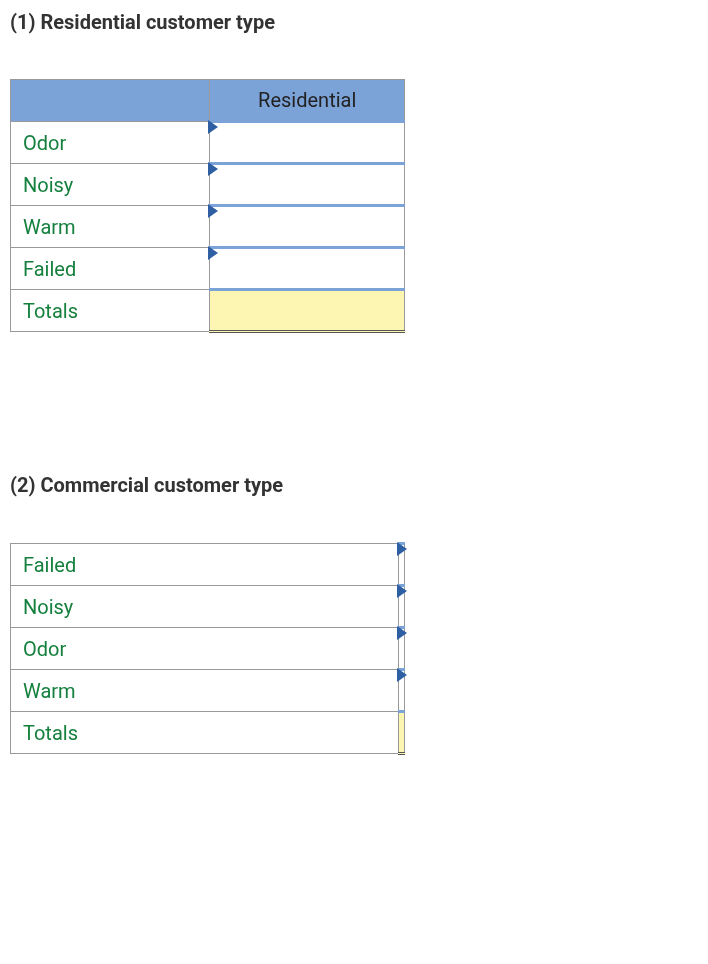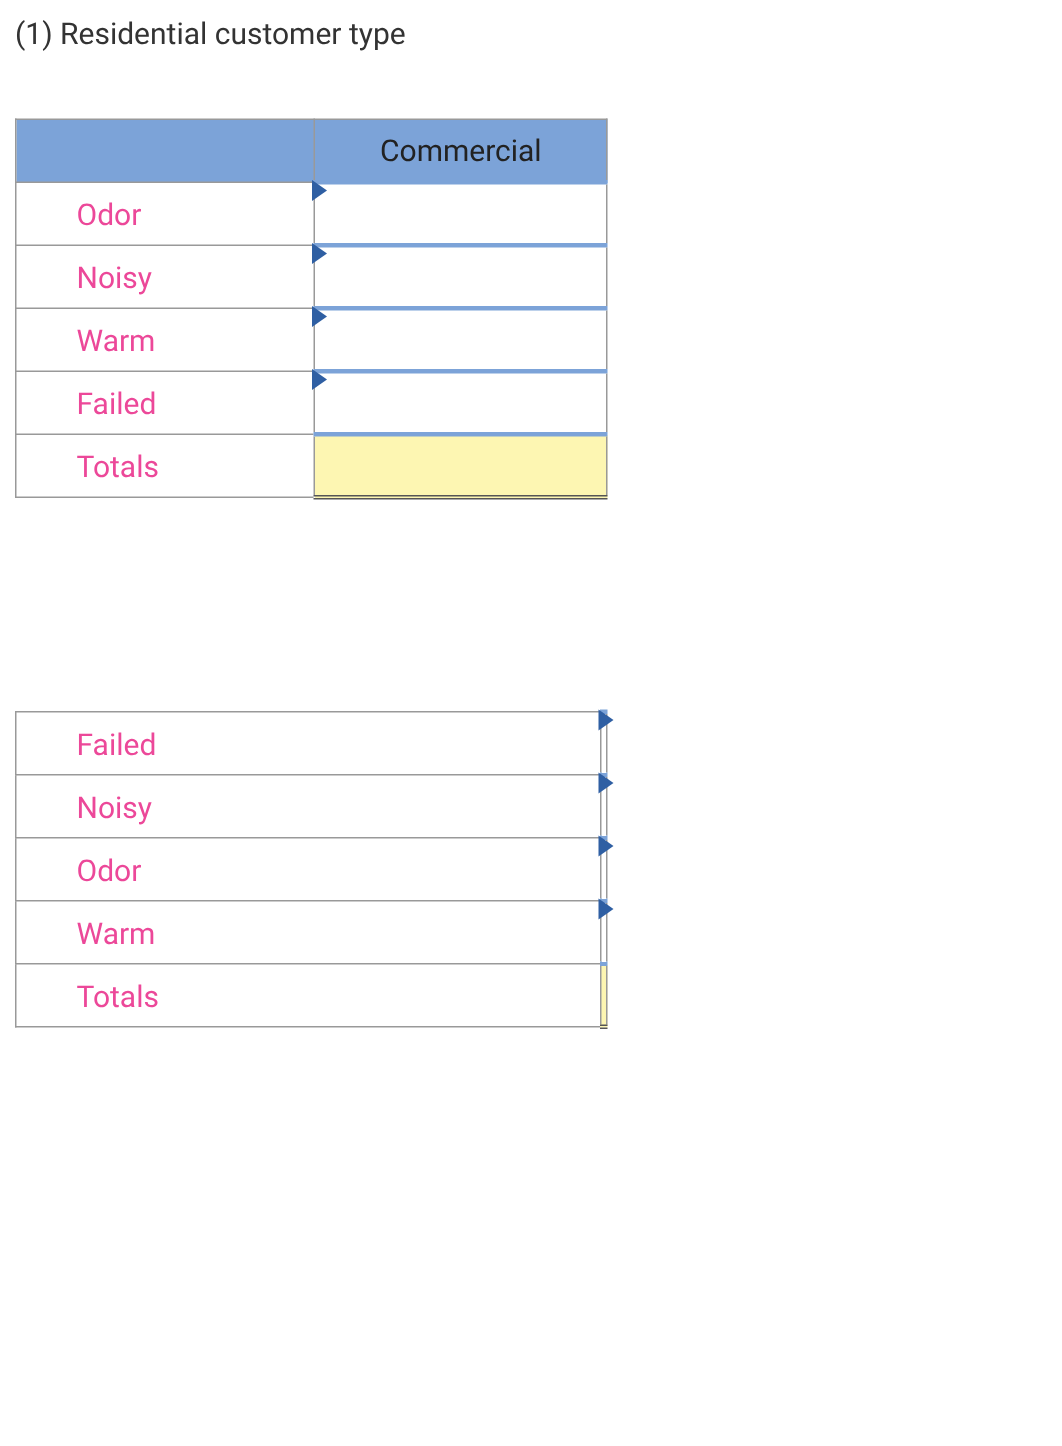--- a/index.html
+++ b/index.html
@@ -8,21 +8,21 @@
       padding: 0;
     }
     body {
       font-family: -apple-system, BlinkMacSystemFont, "Segoe UI", Roboto, Helvetica, Arial, sans-serif;
       padding: 10px;
       background: #fff;
       color: #333;
       font-size: 20px;
     }
     .section-title {
-      font-weight: 400;
+      font-weight: 700;
       margin-bottom: 45px;
       color: #333;
     }
     .table-wrap {
       margin-bottom: 140px;
     }
     table {
       border-collapse: collapse;
       width: 395px;
     }
@@ -39,22 +39,22 @@
     }
     th.corner {
       width: 200px;
     }
     th.colhead {
       text-align: center;
       width: 195px;
       color: #222;
     }
     td.rowlabel {
-      padding-left: 40px;
-      color: #ec4899;
+      padding-left: 12px;
+      color: #15803d;
     }
     td.input-cell {
       position: relative;
       background: #fff;
       border-top: 3px solid #7ca3d8;
       border-bottom: 3px solid #7ca3d8;
     }
     td.total-cell {
       background: #fdf6b2;
       border-top: 2px solid #7ca3d8;
@@ -73,21 +73,21 @@
   </style>
 </head>
 <body>
 
 <div class="table-wrap">
   <div class="section-title">(1) Residential customer type</div>
   <table>
     <tbody>
         <tr>
       <th class="corner"></th>
-      <th class="colhead">Commercial</th>
+      <th class="colhead">Residential</th>
     </tr>
     <tr>
       <td class="rowlabel">Odor</td>
       <td class="input-cell">
         <span class="marker"></span>
         <span></span>
       </td>
     </tr>
     <tr>
       <td class="rowlabel">Noisy</td>
@@ -114,20 +114,21 @@
       <td class="rowlabel">Totals</td>
       <td class="total-cell">
         <span></span>
       </td>
     </tr>
   </tbody>
     </table>
 </div>
 
 <div class="table-wrap">
+  <div class="section-title">(2) Commercial customer type</div>
   <table>
     <tbody>
     <tr>
       <td class="rowlabel">Failed</td>
       <td class="input-cell">
         <span class="marker"></span>
         <span></span>
       </td>
     </tr>
     <tr>

